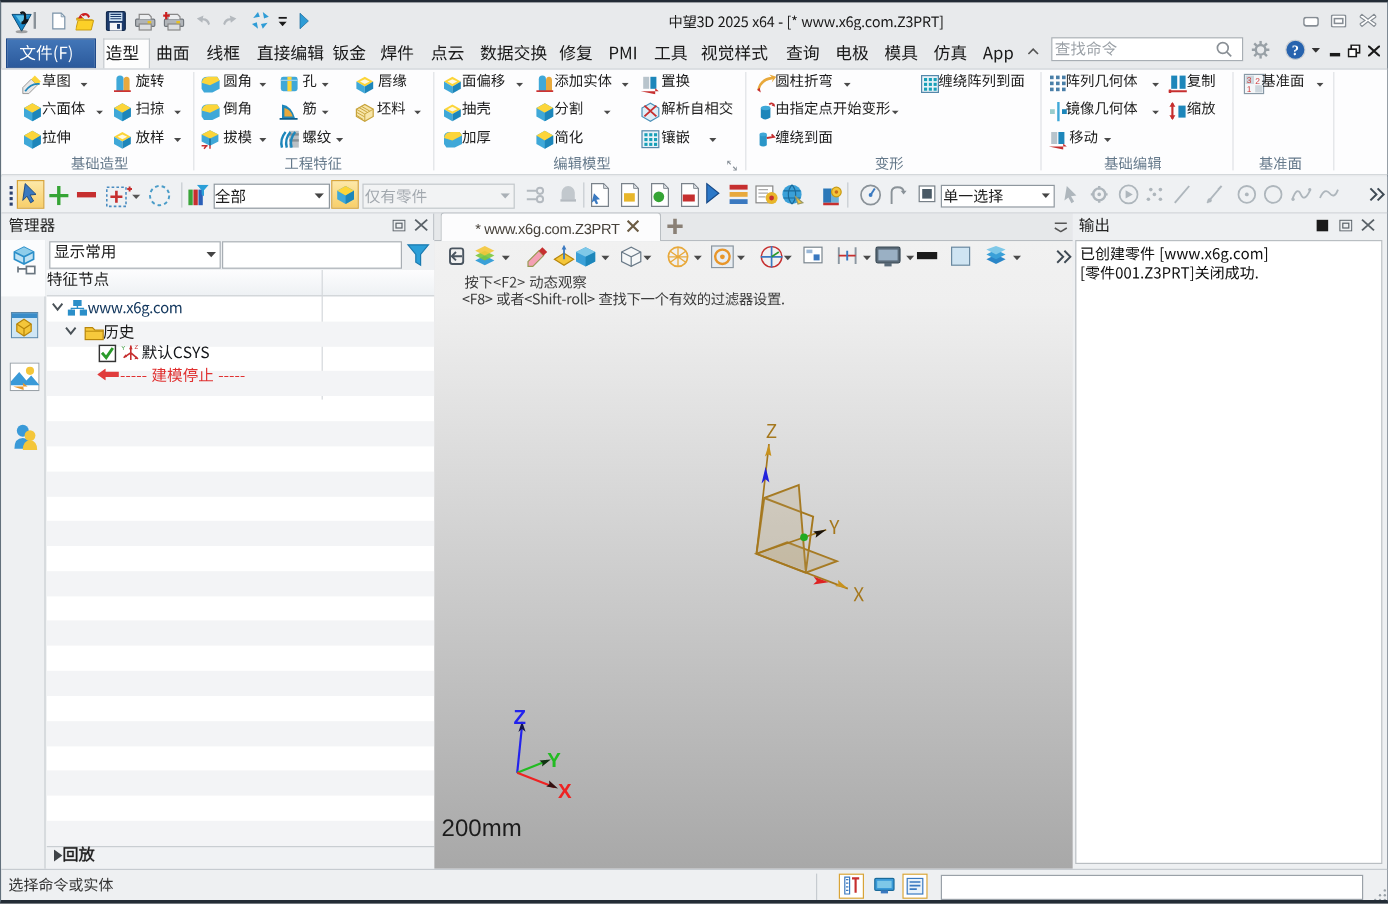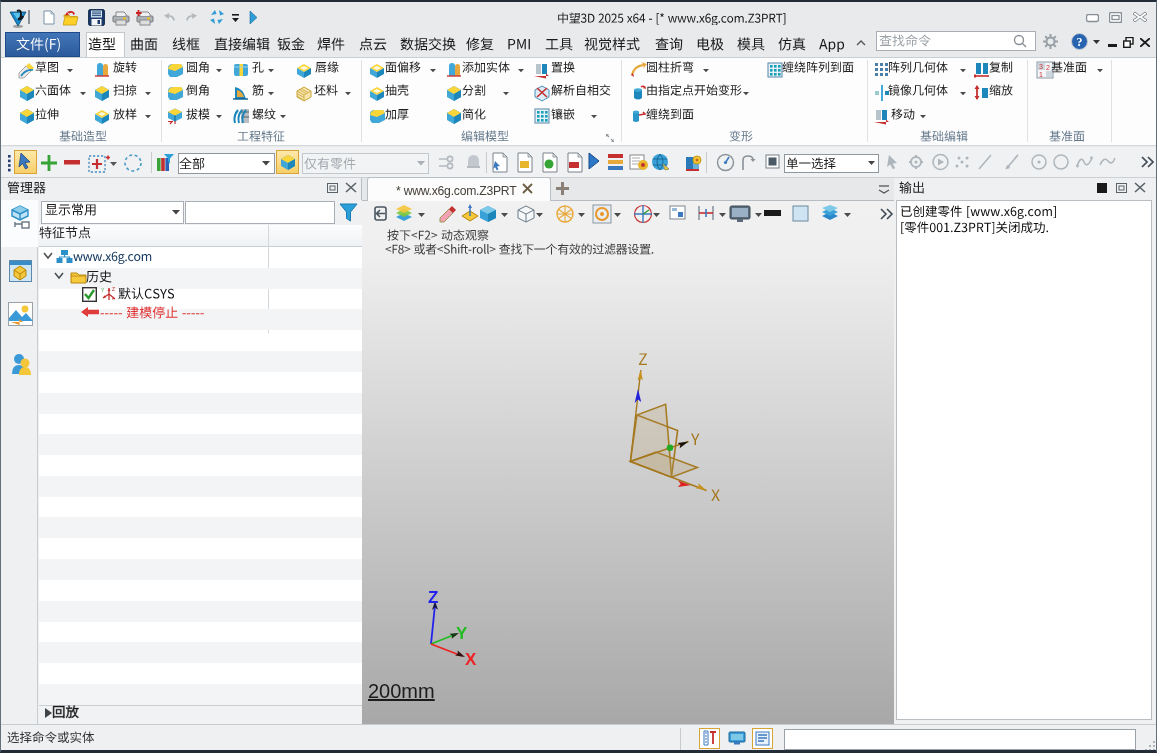--- a/index.html
+++ b/index.html
@@ -988,21 +988,21 @@
       <path d="M30 72 L34 33" stroke="#2222ee" stroke-width="1.8"></path>
       <path d="M34 29 l-3 9 3-2.4 3 2.2z" fill="#15154a"></path>
       <path d="M30 72 L55 62" stroke="#22bb22" stroke-width="1.8"></path>
       <path d="M58 61 l-9.5 0.8 2.6 2 -0.4 3z" fill="#113311"></path>
       <path d="M30 72 L61 84" stroke="#ee2222" stroke-width="1.8"></path>
       <path d="M64 85 l-9.8-1.6 2.6-1.8 -0.2-3.2z" fill="#331111"></path>
     </svg>
 <div style="position:absolute;left:427px;top:586px;font:17px 'Liberation Sans',sans-serif;color:#2222ee;white-space:pre;font-weight:bold">Z</div>
 <div style="position:absolute;left:455px;top:622px;font:17px 'Liberation Sans',sans-serif;color:#22bb22;white-space:pre;font-weight:bold">Y</div>
 <div style="position:absolute;left:464px;top:648px;font:17px 'Liberation Sans',sans-serif;color:#ee2222;white-space:pre;font-weight:bold">X</div>
-<div style="position:absolute;left:367px;top:678px;font:20px 'Liberation Sans',sans-serif;color:#1c1c1c;white-space:pre;text-decoration:underline;">200mm</div>
+<div style="position:absolute;left:367px;top:678px;font:20px 'Liberation Sans',sans-serif;color:#1c1c1c;white-space:pre;">200mm</div>
 <div style="position:absolute;left:893px;top:176px;width:264px;height:546px;background:#eef0f2"></div>
 <svg style="position:absolute;left:898px;top:179px" width="27" height="14" viewBox="0 -11.4 27 14">
       <path d="M9.5-5.8V-1.1H10.3V-5.8ZM11.2-6.3V-0.1C11.2 0.1 11.1 0.1 11 0.1C10.8 0.1 10.3 0.1 9.7 0.1C9.8 0.4 9.9 0.7 10 0.9C10.7 0.9 11.3 0.9 11.6 0.8C11.9 0.6 12 0.4 12-0.1V-6.3ZM0.9-4.3C1-4.4 1.4-4.5 1.8-4.5H2.8V-2.7C2-2.5 1.2-2.3 0.5-2.2L0.8-1.2L2.8-1.8V1H3.7V-2L4.8-2.3L4.7-3.1L3.7-2.9V-4.5H4.7V-5.4H3.7V-7.3H2.8V-5.4H1.7C2.1-6.3 2.4-7.4 2.6-8.5H4.8V-9.4H2.8C2.9-9.8 3-10.3 3.1-10.8L2.2-10.9C2.1-10.4 2-9.9 1.9-9.4H0.6V-8.5H1.8C1.5-7.4 1.3-6.5 1.2-6.2C1-5.6 0.8-5.2 0.6-5.1C0.7-4.9 0.9-4.5 0.9-4.3ZM8.6-11C7.7-9.6 6.1-8.3 4.5-7.6C4.8-7.4 5-7.1 5.2-6.9C5.5-7 5.9-7.2 6.2-7.5V-6.9H11V-7.6C11.3-7.4 11.7-7.2 12-7C12.2-7.2 12.4-7.6 12.7-7.7C11.3-8.3 10.1-9.1 9.1-10.2L9.4-10.6ZM6.6-7.7C7.3-8.3 8-8.9 8.6-9.5C9.2-8.8 9.9-8.2 10.7-7.7ZM8-5.3V-4.3H6.2V-5.3ZM5.4-6.1V1H6.2V-1.7H8V0C8 0.1 8 0.2 7.9 0.2C7.7 0.2 7.4 0.2 7 0.2C7.1 0.4 7.2 0.7 7.2 1C7.8 1 8.2 1 8.5 0.8C8.7 0.7 8.8 0.4 8.8 0V-6.1ZM6.2-3.5H8V-2.4H6.2ZM14.4-4.4V0.3H23.6V1H24.6V-4.4H23.6V-0.7H20V-5.3H24.1V-9.8H23.1V-6.2H20V-10.9H18.9V-6.2H16V-9.7H14.9V-5.3H18.9V-0.7H15.4V-4.4Z" fill="#222222"></path>
     </svg>
 <svg style="position:absolute;left:1096px;top:181px;" width="10" height="10" viewBox="0 0 10 10">
       <rect width="10" height="10" fill="#1a1a1a"></rect>
     </svg>
 <svg style="position:absolute;left:1115px;top:181px;" width="11" height="10" viewBox="0 0 11 10">
       <rect x="0.5" y="0.5" width="10" height="9" fill="none" stroke="#5a6268" stroke-width="1"></rect>
       <rect x="3" y="3" width="5" height="4" fill="none" stroke="#5a6268" stroke-width="1"></rect>

